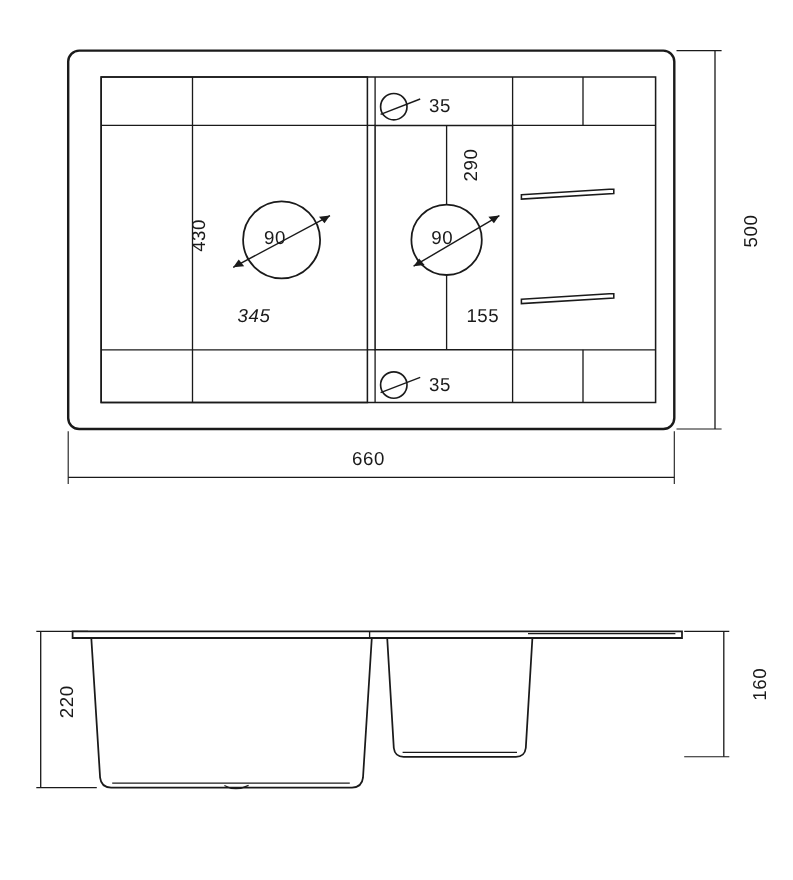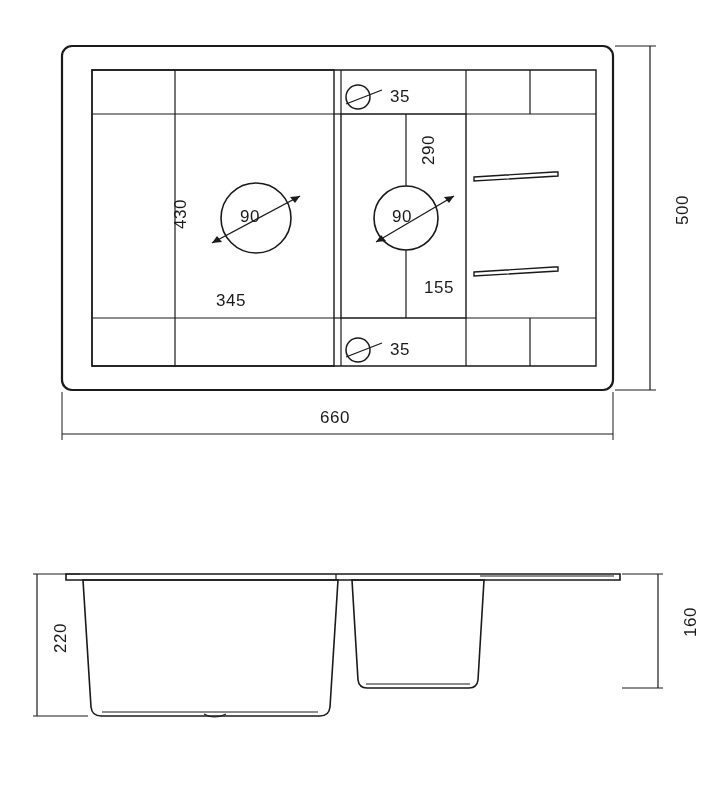--- a/index.html
+++ b/index.html
@@ -130,21 +130,21 @@
   <div class="dim-label" style="left:390px; top:340px;">35</div>
 
   <div class="dim-label vert" style="left:409px; top:140px; width:40px; text-align:center;">290</div>
 
   <div class="dim-label vert" style="left:161px; top:204px; width:40px; text-align:center;">430</div>
 
   <div class="dim-label" style="left:240px; top:207px;">90</div>
 
   <div class="dim-label" style="left:392px; top:207px;">90</div>
 
-  <div class="dim-label" style="left:216px; top:291px;">345</div>
+  <div class="dim-label" style="left:216px; top:278px;font-style:italic;">345</div>
 
   <div class="dim-label" style="left:424px; top:278px;">155</div>
 
   <div class="dim-label" style="left:320px; top:408px;">660</div>
 
   <div class="dim-label vert" style="left:660px; top:200px; width:46px; text-align:center;">500</div>
 
   <div class="dim-label vert" style="left:38px; top:628px; width:46px; text-align:center;">220</div>
 
   <div class="dim-label vert" style="left:668px; top:612px; width:46px; text-align:center;">160</div>

